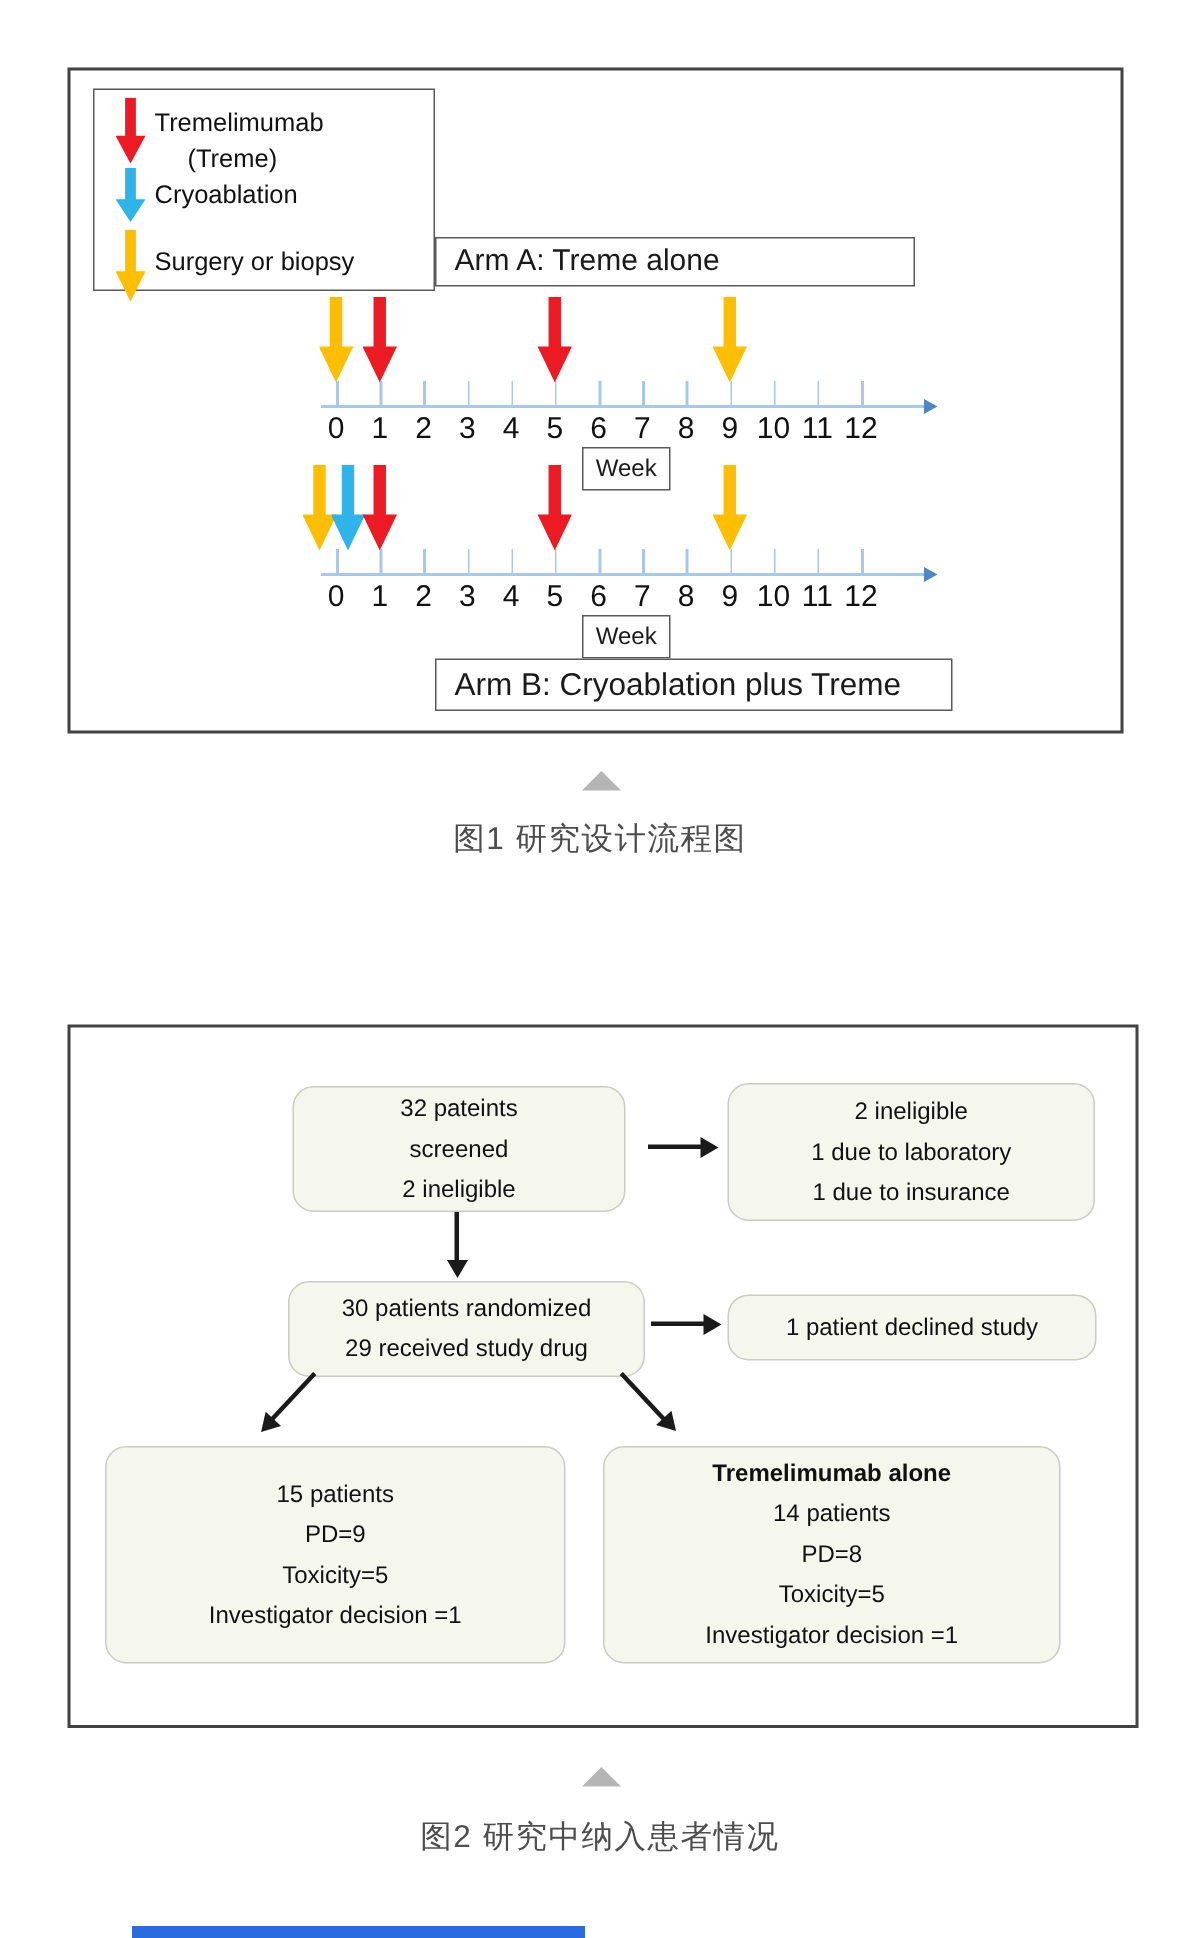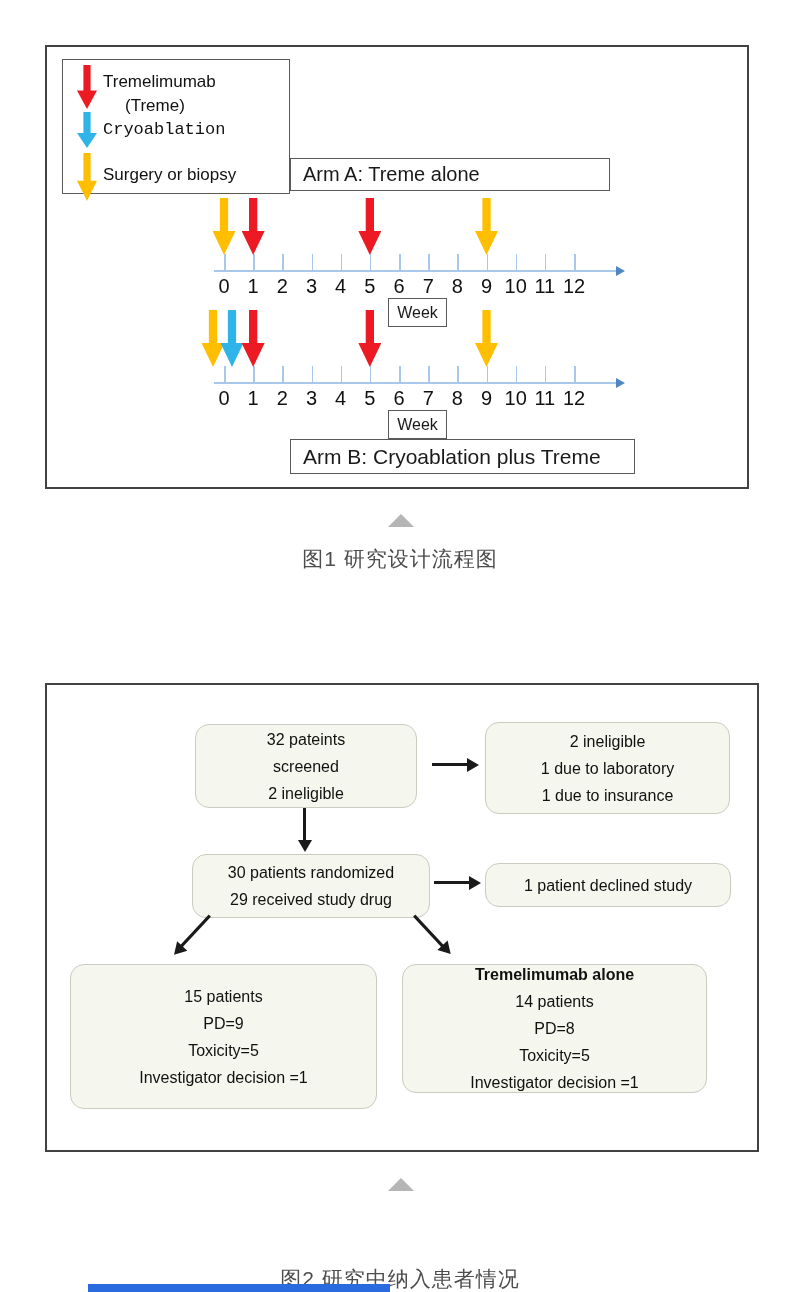--- a/index.html
+++ b/index.html
@@ -69,21 +69,21 @@
 <body>
 
 <div class="panel" id="panel1">
 
   <div class="thinbox" id="legend">
     <div class="fat-arrow legend-arrow" style="top: 5px; height: 44px; background: rgb(236, 27, 35);"></div>
     <div class="fat-arrow legend-arrow" style="top: 52px; height: 36px; background: rgb(47, 180, 234);"></div>
     <div class="fat-arrow legend-arrow" style="top: 93px; height: 48px; background: rgb(255, 191, 0);"></div>
     <div class="legend-label" style="left:40px;top:12px;">Tremelimumab</div>
     <div class="legend-label" style="left:62px;top:36px;">(Treme)</div>
-    <div class="legend-label" style="left:40px;top:60px;font-family:Liberation Mono, monospace;">Cryoablation</div>
+    <div class="legend-label" style="left:40px;top:60px;">Cryoablation</div>
     <div class="legend-label" style="left:40px;top:105px;">Surgery or biopsy</div>
   </div>
 
   <div class="thinbox" id="armA">Arm A: Treme alone</div>
 
 
   <div class="timeline" id="timelineA">
     <div class="tl-line"></div>
     <div class="tl-head"></div>
   <div class="tick" style="left: 10px;"></div>
@@ -186,25 +186,25 @@
   <div class="v-arrow" style="left:147px;top:225px;height:42px;transform:rotate(43deg);"></div>
   <div class="v-arrow" style="left:380px;top:225px;height:42px;transform:rotate(-43deg);"></div>
 
   <div class="flowbox" style="left:23px;top:279px;width:307px;height:145px;">
     <div class="pre">15 patients
 PD=9
 Toxicity=5
 Investigator decision =1</div>
   </div>
 
-  <div class="flowbox" style="left:355px;top:279px;width:305px;height:129px;">
+  <div class="flowbox" style="left:355px;top:279px;width:305px;height:145px;">
     <div class="title">Tremelimumab alone</div>
     <div class="pre">14 patients
 PD=8
 Toxicity=5
 Investigator decision =1</div>
   </div>
 </div>
 
 <div class="tri-up" style="top:1178px;"></div>
-<div class="caption" style="top:1265px;">图2  研究中纳入患者情况</div>
+<div class="caption" style="top:1210px;">图2  研究中纳入患者情况</div>
 
 <div id="bottom-bar" style="background: rgb(43, 107, 224);"></div>
 
 </body></html>

